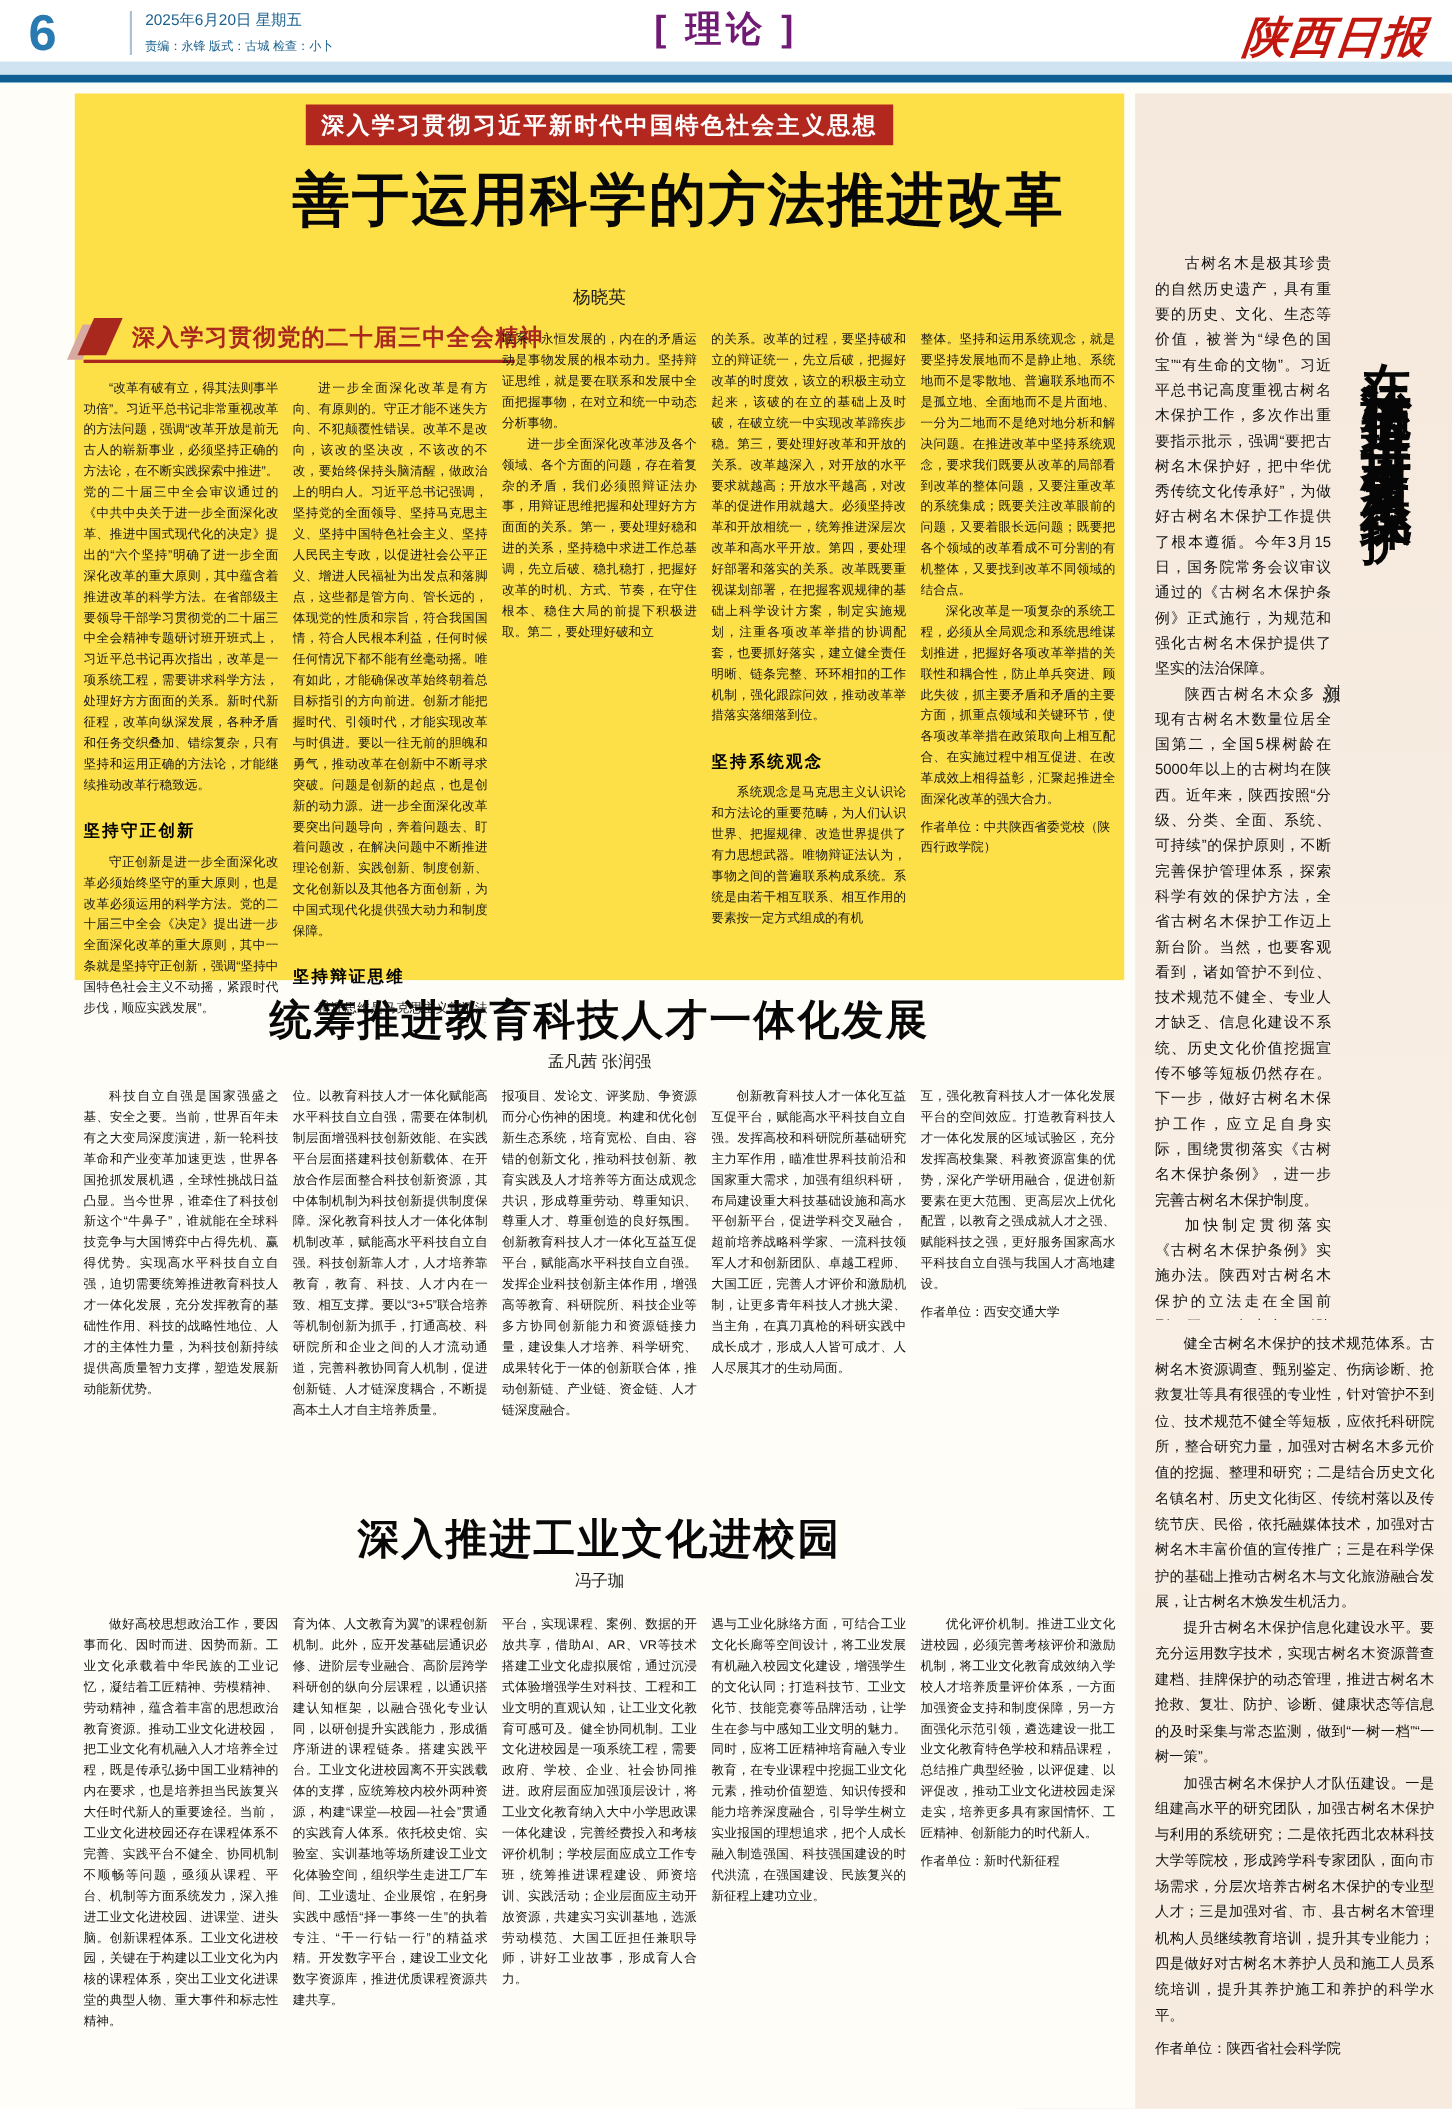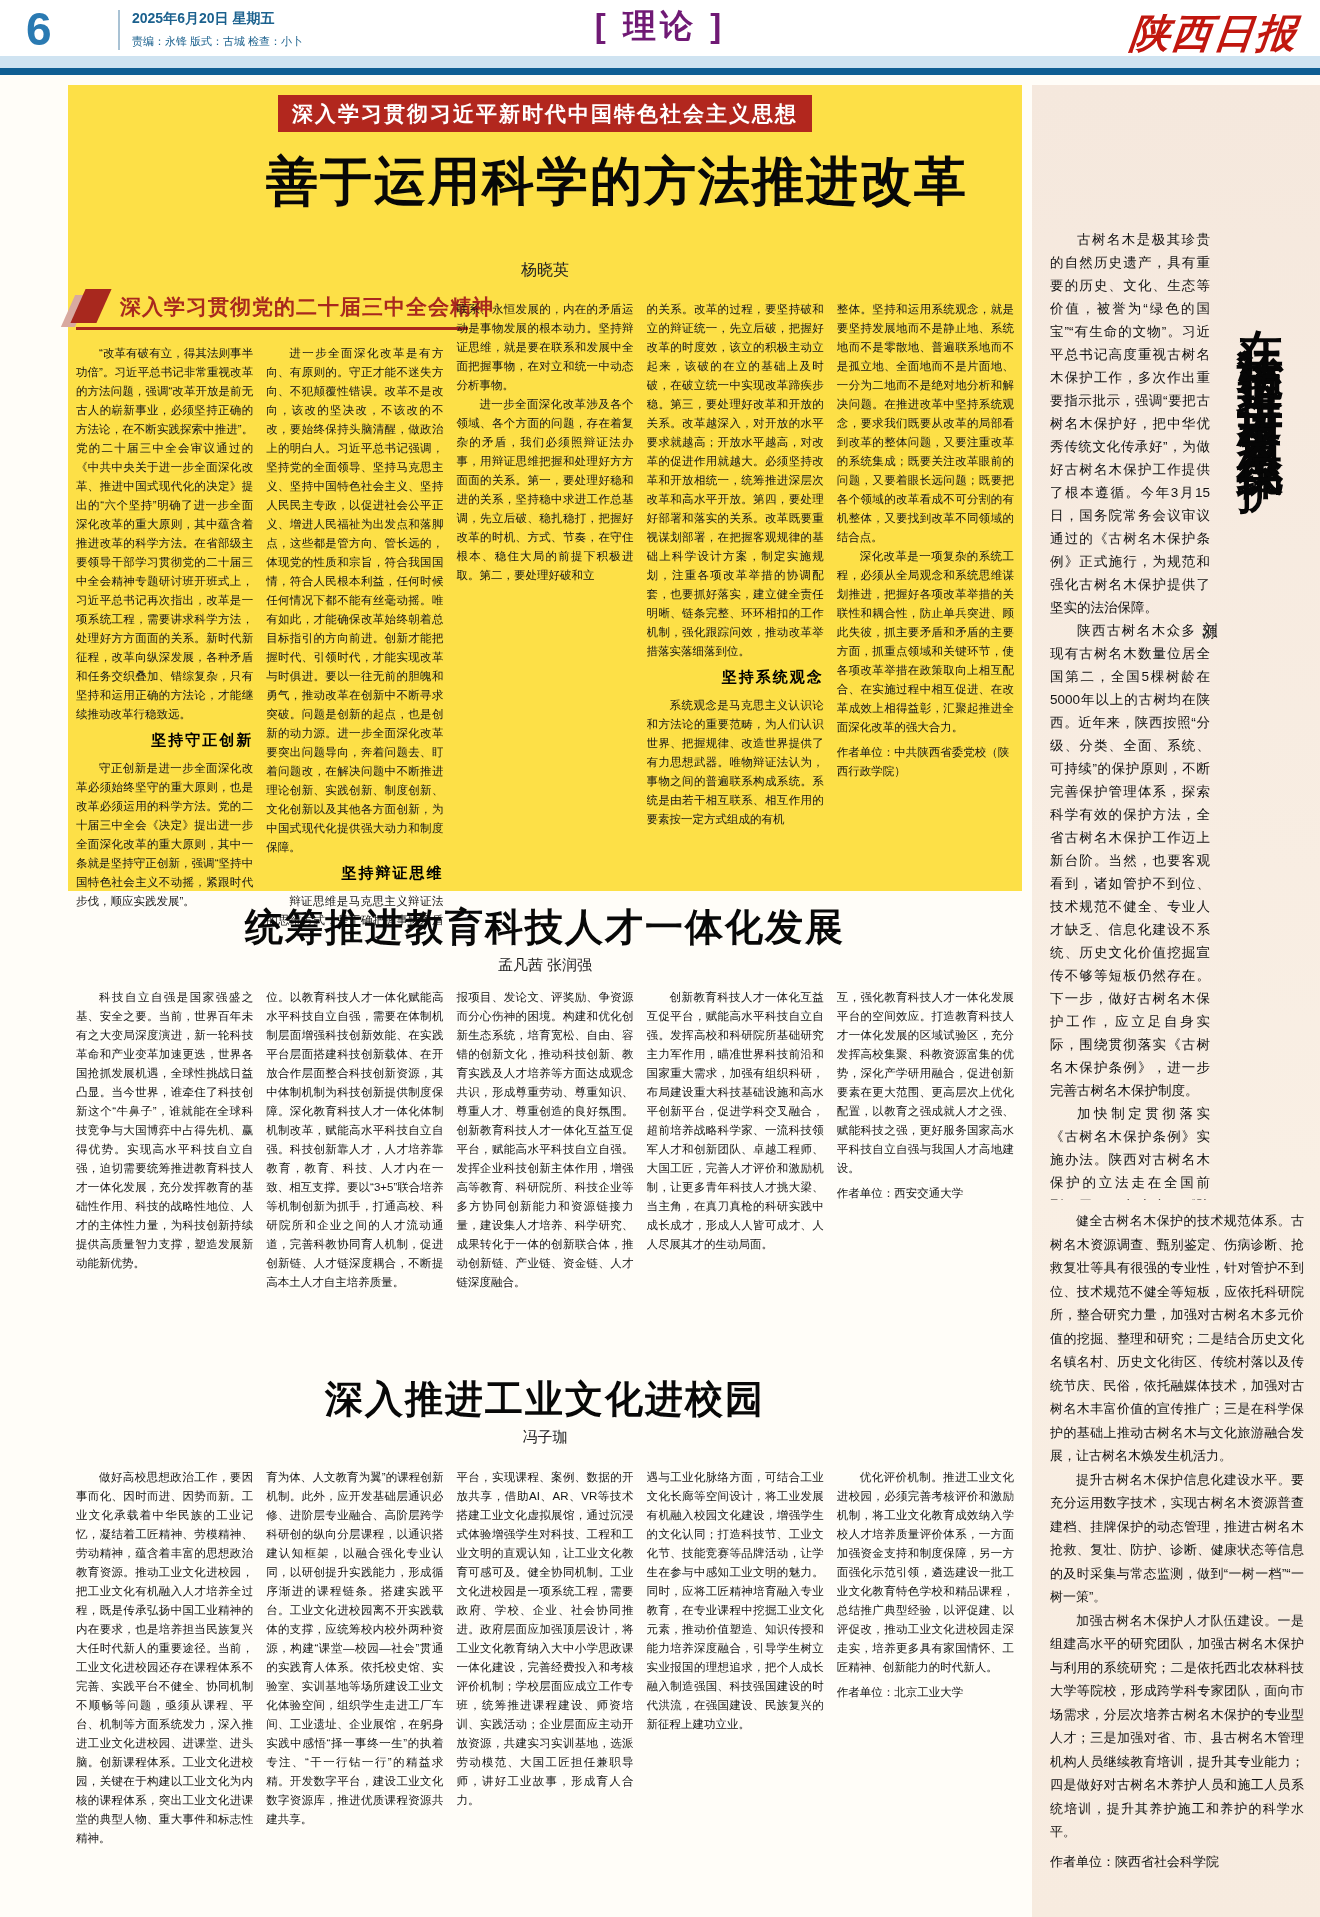--- a/index.html
+++ b/index.html
@@ -3,21 +3,21 @@
 <meta charset="utf-8">
 <style>
   html,body{margin:0;padding:0;}
   body{font-family:"Liberation Sans","DejaVu Sans",sans-serif;background:#e8e8e8;}
   .page{position:relative;width:1320px;height:1917px;background:#fffdf8;margin:0 auto;overflow:hidden;color:#1d1d1d;}
 
   
   .hdr{position:absolute;left:0;top:0;width:1320px;height:56px;background:#fff;}
   .pagenum{position:absolute;left:26px;top:2px;font-size:46px;font-weight:bold;color:#2a7ab2;}
   .hdr-vline{position:absolute;left:118px;top:10px;width:2px;height:40px;background:#a9c2d4;}
-  .hdr-date{position:absolute;left:132px;top:10px;font-size:14px;font-weight:bold;color:#1b618e;white-space:nowrap;}
+  .hdr-date{position:absolute;left:132px;top:10px;font-size:14px;font-weight:normal;color:#1b618e;white-space:nowrap;}
   .hdr-staff{position:absolute;left:132px;top:34px;font-size:11px;color:#1b618e;white-space:nowrap;}
   .hdr-sec{position:absolute;left:0;right:0;top:4px;text-align:center;font-size:33px;font-weight:bold;color:#701a75;letter-spacing:4px;}
   .hdr-logo{position:absolute;right:22px;top:6px;font-size:40px;font-weight:bold;font-style:italic;color:#c1170f;font-family:"Liberation Serif","DejaVu Serif",serif;transform:skewX(-6deg);letter-spacing:2px;}
   .band{position:absolute;left:0;top:56px;width:1320px;height:12px;background:#cfe3f1;}
   .rule{position:absolute;left:0;top:68px;width:1320px;height:7px;background:#0f5e93;}
 
   
   .a1{position:absolute;left:68px;top:85px;width:954px;height:806px;background:#fde047;}
   .banner{position:absolute;left:210px;top:10px;width:534px;height:37px;background:#b2271e;color:#fff;display:flex;align-items:center;justify-content:center;font-size:21px;font-weight:bold;letter-spacing:2px;}
   .a1-title{position:absolute;left:0;top:62px;width:1098px;text-align:center;font-size:52px;font-weight:bold;letter-spacing:2px;color:#080808;}
@@ -26,21 +26,21 @@
   .kick-slash{position:absolute;left:2px;top:2px;width:26px;height:34px;background:#a8281e;transform:skewX(-24deg);}
   .kick-slash2{position:absolute;left:-8px;top:8px;width:14px;height:32px;background:#d8a9a0;transform:skewX(-24deg);}
   .kicker-text{position:absolute;left:44px;top:6px;font-size:21px;font-weight:bold;color:#a8281e;letter-spacing:1px;white-space:nowrap;}
 
   .cols5{position:absolute;left:8px;width:938px;display:grid;grid-template-columns:repeat(5,1fr);column-gap:13px;}
   .a1 .cols5{top:215px;}
   .col{overflow:hidden;font-size:11.5px;line-height:19px;text-align:justify;color:#151515;}
   .a1 .col{height:586px;}
   .col p{margin:0;text-indent:2em;}
   .col .noind{text-indent:0;}
-  .col h4{margin:6px 0 10px 0;text-align:right;font-size:15px;letter-spacing:2px;color:#000;}
+  .col h4{margin:22px 0 10px 0;text-align:left;font-size:15px;letter-spacing:2px;color:#000;}
   .padtop{padding-top:44px;}
   .attr{text-align:left;text-indent:0 !important;margin-top:6px !important;padding-right:4px;}
 
   
   .a2{position:absolute;left:68px;top:896px;width:954px;height:466px;}
   .a3{position:absolute;left:68px;top:1368px;width:954px;height:542px;}
   .mid-title{position:absolute;left:0;top:6px;width:954px;text-align:center;font-size:38px;font-weight:bold;letter-spacing:2px;color:#080808;}
   .mid-author{position:absolute;left:0;top:60px;width:954px;text-align:center;font-size:15px;color:#222;}
   .a2 .cols5{top:92px;}
   .a2 .col{height:368px;}
@@ -143,21 +143,21 @@
         <p class="noind">育为体、人文教育为翼”的课程创新机制。此外，应开发基础层通识必修、进阶层专业融合、高阶层跨学科研创的纵向分层课程，以通识搭建认知框架，以融合强化专业认同，以研创提升实践能力，形成循序渐进的课程链条。搭建实践平台。工业文化进校园离不开实践载体的支撑，应统筹校内校外两种资源，构建“课堂—校园—社会”贯通的实践育人体系。依托校史馆、实验室、实训基地等场所建设工业文化体验空间，组织学生走进工厂车间、工业遗址、企业展馆，在躬身实践中感悟“择一事终一生”的执着专注、“干一行钻一行”的精益求精。开发数字平台，建设工业文化数字资源库，推进优质课程资源共建共享。</p>
       </div>
       <div class="col">
         <p class="noind">平台，实现课程、案例、数据的开放共享，借助AI、AR、VR等技术搭建工业文化虚拟展馆，通过沉浸式体验增强学生对科技、工程和工业文明的直观认知，让工业文化教育可感可及。健全协同机制。工业文化进校园是一项系统工程，需要政府、学校、企业、社会协同推进。政府层面应加强顶层设计，将工业文化教育纳入大中小学思政课一体化建设，完善经费投入和考核评价机制；学校层面应成立工作专班，统筹推进课程建设、师资培训、实践活动；企业层面应主动开放资源，共建实习实训基地，选派劳动模范、大国工匠担任兼职导师，讲好工业故事，形成育人合力。</p>
       </div>
       <div class="col">
         <p class="noind">遇与工业化脉络方面，可结合工业文化长廊等空间设计，将工业发展有机融入校园文化建设，增强学生的文化认同；打造科技节、工业文化节、技能竞赛等品牌活动，让学生在参与中感知工业文明的魅力。同时，应将工匠精神培育融入专业教育，在专业课程中挖掘工业文化元素，推动价值塑造、知识传授和能力培养深度融合，引导学生树立实业报国的理想追求，把个人成长融入制造强国、科技强国建设的时代洪流，在强国建设、民族复兴的新征程上建功立业。</p>
       </div>
       <div class="col">
         <p>优化评价机制。推进工业文化进校园，必须完善考核评价和激励机制，将工业文化教育成效纳入学校人才培养质量评价体系，一方面加强资金支持和制度保障，另一方面强化示范引领，遴选建设一批工业文化教育特色学校和精品课程，总结推广典型经验，以评促建、以评促改，推动工业文化进校园走深走实，培养更多具有家国情怀、工匠精神、创新能力的时代新人。</p>
-        <p class="attr">作者单位：北京工业大学</p>
+        <p class="attr">作者单位：新时代新征程</p>
       </div>
     </div>
   </div>
 
   <div class="rgt">
     <div class="r-col1">
       <p>古树名木是极其珍贵的自然历史遗产，具有重要的历史、文化、生态等价值，被誉为“绿色的国宝”“有生命的文物”。习近平总书记高度重视古树名木保护工作，多次作出重要指示批示，强调“要把古树名木保护好，把中华优秀传统文化传承好”，为做好古树名木保护工作提供了根本遵循。今年3月15日，国务院常务会议审议通过的《古树名木保护条例》正式施行，为规范和强化古树名木保护提供了坚实的法治保障。</p>
       <p>陕西古树名木众多，现有古树名木数量位居全国第二，全国5棵树龄在5000年以上的古树均在陕西。近年来，陕西按照“分级、分类、全面、系统、可持续”的保护原则，不断完善保护管理体系，探索科学有效的保护方法，全省古树名木保护工作迈上新台阶。当然，也要客观看到，诸如管护不到位、技术规范不健全、专业人才缺乏、信息化建设不系统、历史文化价值挖掘宣传不够等短板仍然存在。下一步，做好古树名木保护工作，应立足自身实际，围绕贯彻落实《古树名木保护条例》，进一步完善古树名木保护制度。</p>
       <p>加快制定贯彻落实《古树名木保护条例》实施办法。陕西对古树名木保护的立法走在全国前列，于2010年出台了《陕西省古树名木保护条例》。随着《古树名木保护条例》的出台，全国古树名木保护有了统一的规范。陕西应结合省情实际，及时修订完善《陕西省古树名木保护条例》及其实施办法，细化分级保护标准，明确养护责任主体，强化保护措施和法律责任，推动条例各项规定落地见效。</p>
     </div>

